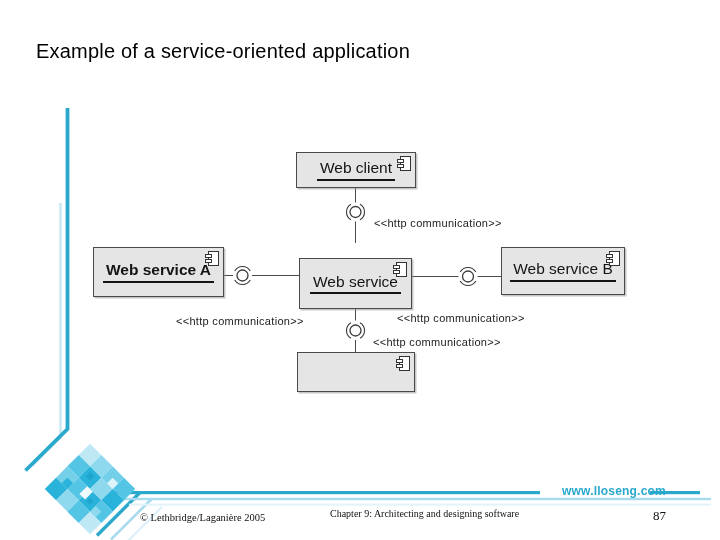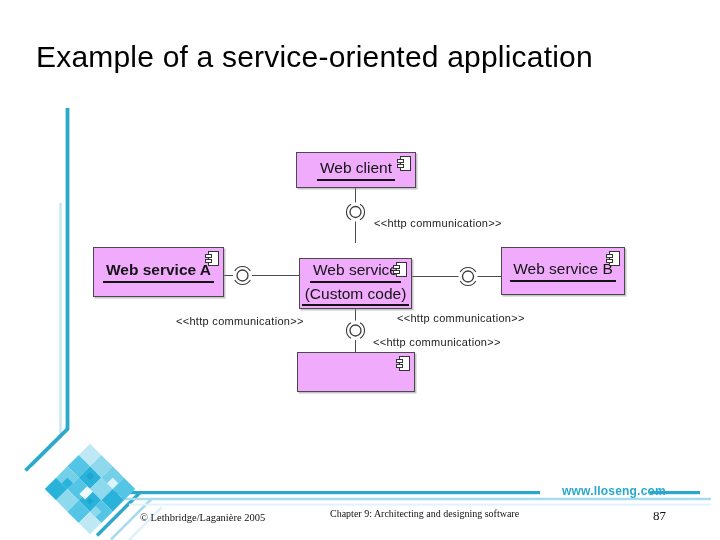--- a/index.html
+++ b/index.html
@@ -1,26 +1,26 @@
 <!DOCTYPE html>
 <html><head>
 <meta charset="utf-8">
 <style>
   html,body{margin:0;padding:0;}
   body{
     width:720px;height:540px;position:relative;background:#ffffff;
     font-family:"Liberation Sans",sans-serif;overflow:hidden;
   }
   .slide-title{
-    position:absolute;left:36px;top:40px;font-size:30px;color:#000;
+    position:absolute;left:36px;top:40px;font-size:20px;color:#000;
     white-space:nowrap;letter-spacing:0.2px;
   }
   .deco-svg,.diagram-svg{position:absolute;left:0;top:0;width:720px;height:540px;}
   .component{
-    position:absolute;background:#f0abfc;border:1.3px solid #4a4a4a;
+    position:absolute;background:#e5e5e5;border:1.3px solid #4a4a4a;
     box-shadow:1.5px 1.5px 0 rgba(140,140,140,.5);
     display:flex;flex-direction:column;align-items:center;justify-content:center;
   }
   .component .lbl{
     font-size:15.5px;color:#141414;white-space:nowrap;line-height:1.2;
     border-bottom:2.5px solid #141414;padding:0 3px 1px 3px;
   }
   .component .lbl.sub{margin-top:2px;}
   .comp-icon{position:absolute;top:3px;right:4px;width:14px;height:15px;}
   .conn-label{
@@ -137,21 +137,20 @@
   <span class="lbl">Web service A</span>
 </div>
 
 <div class="component" style="left:299px;top:258px;width:111px;height:49px;">
   <svg class="comp-icon" viewBox="0 0 14 15">
     <rect x="3.5" y="0.5" width="10" height="14" fill="#fff" stroke="#333"></rect>
     <rect x="0.5" y="3.5" width="6" height="3" fill="#fff" stroke="#333"></rect>
     <rect x="0.5" y="8.5" width="6" height="3" fill="#fff" stroke="#333"></rect>
   </svg>
   <span class="lbl">Web service</span>
-  <span class="lbl sub">(Custom code)</span>
 </div>
 
 <div class="component" style="left:501px;top:247px;width:122px;height:46px;">
   <svg class="comp-icon" viewBox="0 0 14 15">
     <rect x="3.5" y="0.5" width="10" height="14" fill="#fff" stroke="#333"></rect>
     <rect x="0.5" y="3.5" width="6" height="3" fill="#fff" stroke="#333"></rect>
     <rect x="0.5" y="8.5" width="6" height="3" fill="#fff" stroke="#333"></rect>
   </svg>
   <span class="lbl">Web service B</span>
 </div>

